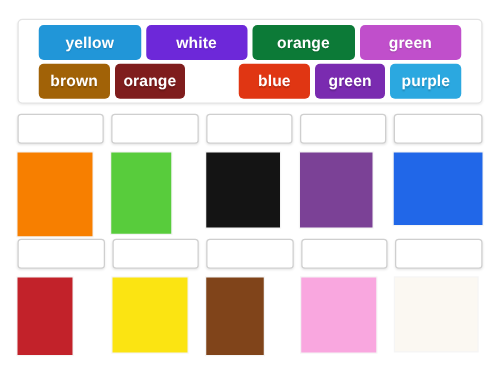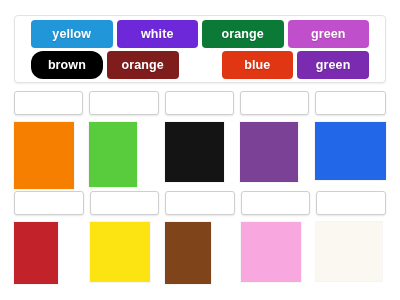--- a/index.html
+++ b/index.html
@@ -107,32 +107,35 @@
       </div>
       <div class="tile" style="background: rgb(12, 122, 55); color: rgb(255, 255, 255);">
         <span>orange</span>
       </div>
       <div class="tile" style="background: rgb(192, 79, 203); color: rgb(255, 255, 255);">
         <span>green</span>
       </div>
     </div>
 
     <div class="label-row">
-      <div class="tile" style="background: #000000; color: rgb(255, 255, 255); border-radius: 12px;">
+      <div class="tile" style="background: #a16207; color: rgb(255, 255, 255);">
         <span>brown</span>
       </div>
       <div class="tile" style="background: #7f1d1d; color: rgb(255, 255, 255);">
         <span>orange</span>
       </div>
       <div class="tile" style="background: rgb(224, 54, 19); color: rgb(255, 255, 255); margin-left: 39px;">
         <span>blue</span>
       </div>
       <div class="tile" style="background: rgb(122, 43, 176); color: rgb(255, 255, 255);">
         <span>green</span>
       </div>
+      <div class="tile" style="background: rgb(43, 168, 224); color: rgb(255, 255, 255);">
+        <span>purple</span>
+      </div>
     </div>
 
   </div>
 
   <div class="answer-row" id="answer-row-1">
     <div class="answer-cell">
       <div class="dropbox"></div>
       <div class="swatch-wrap">
         <div class="swatch" style="background: rgb(247, 127, 0); width: 60px; height: 67px;"></div>
       </div>

